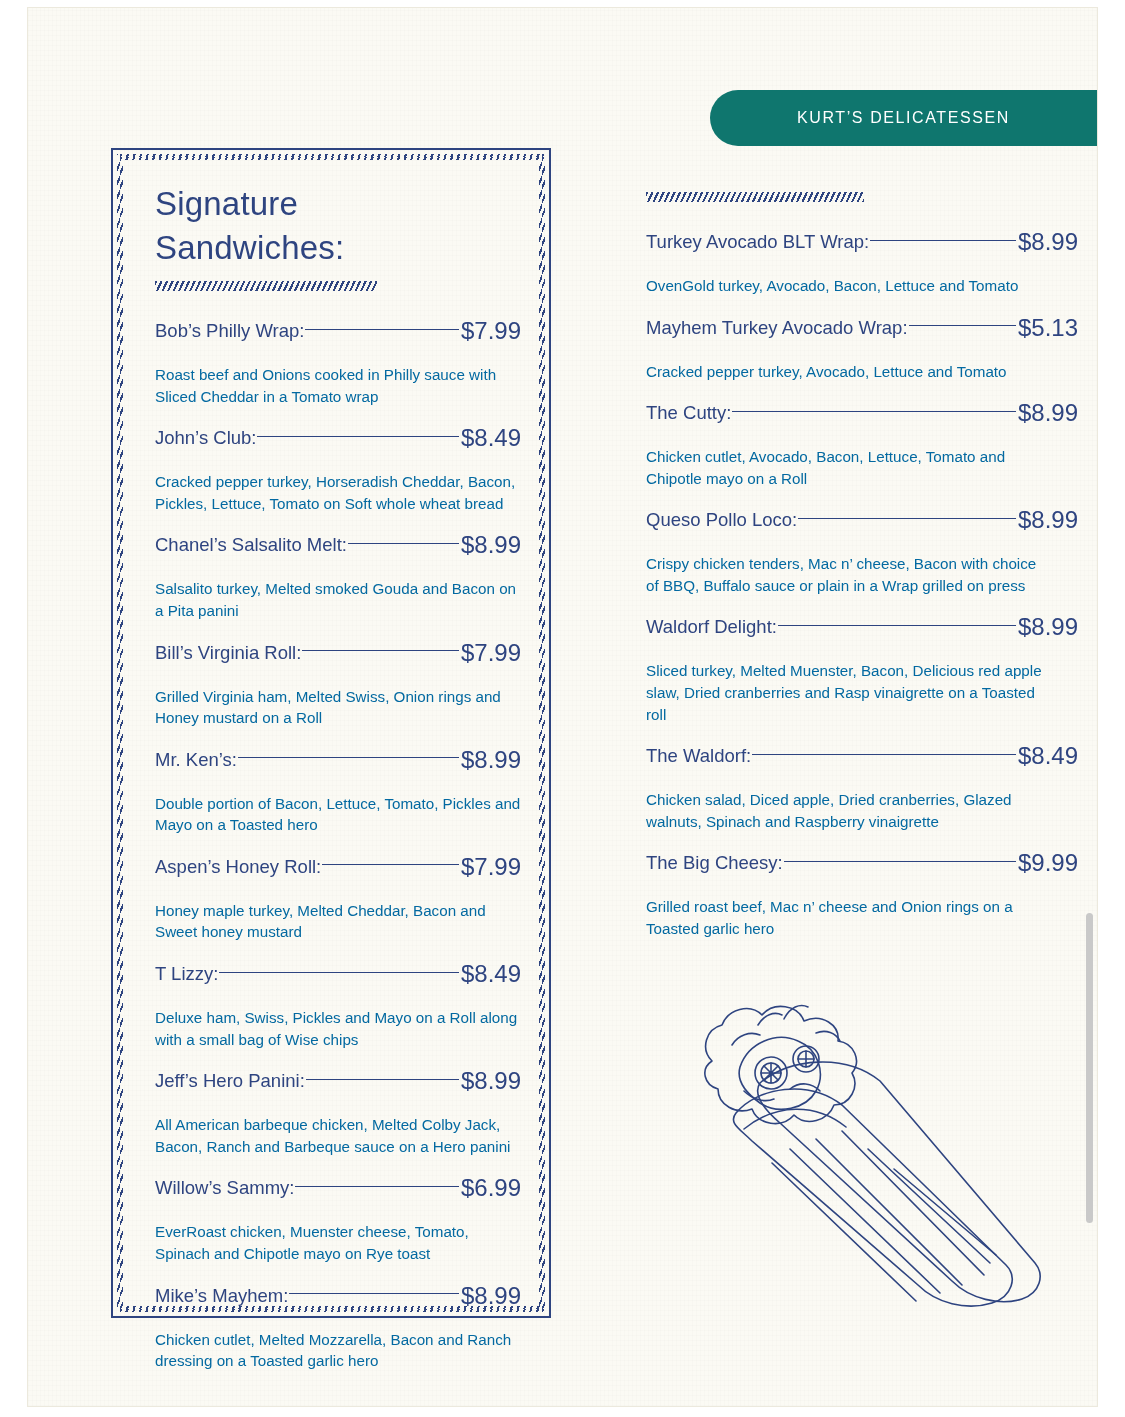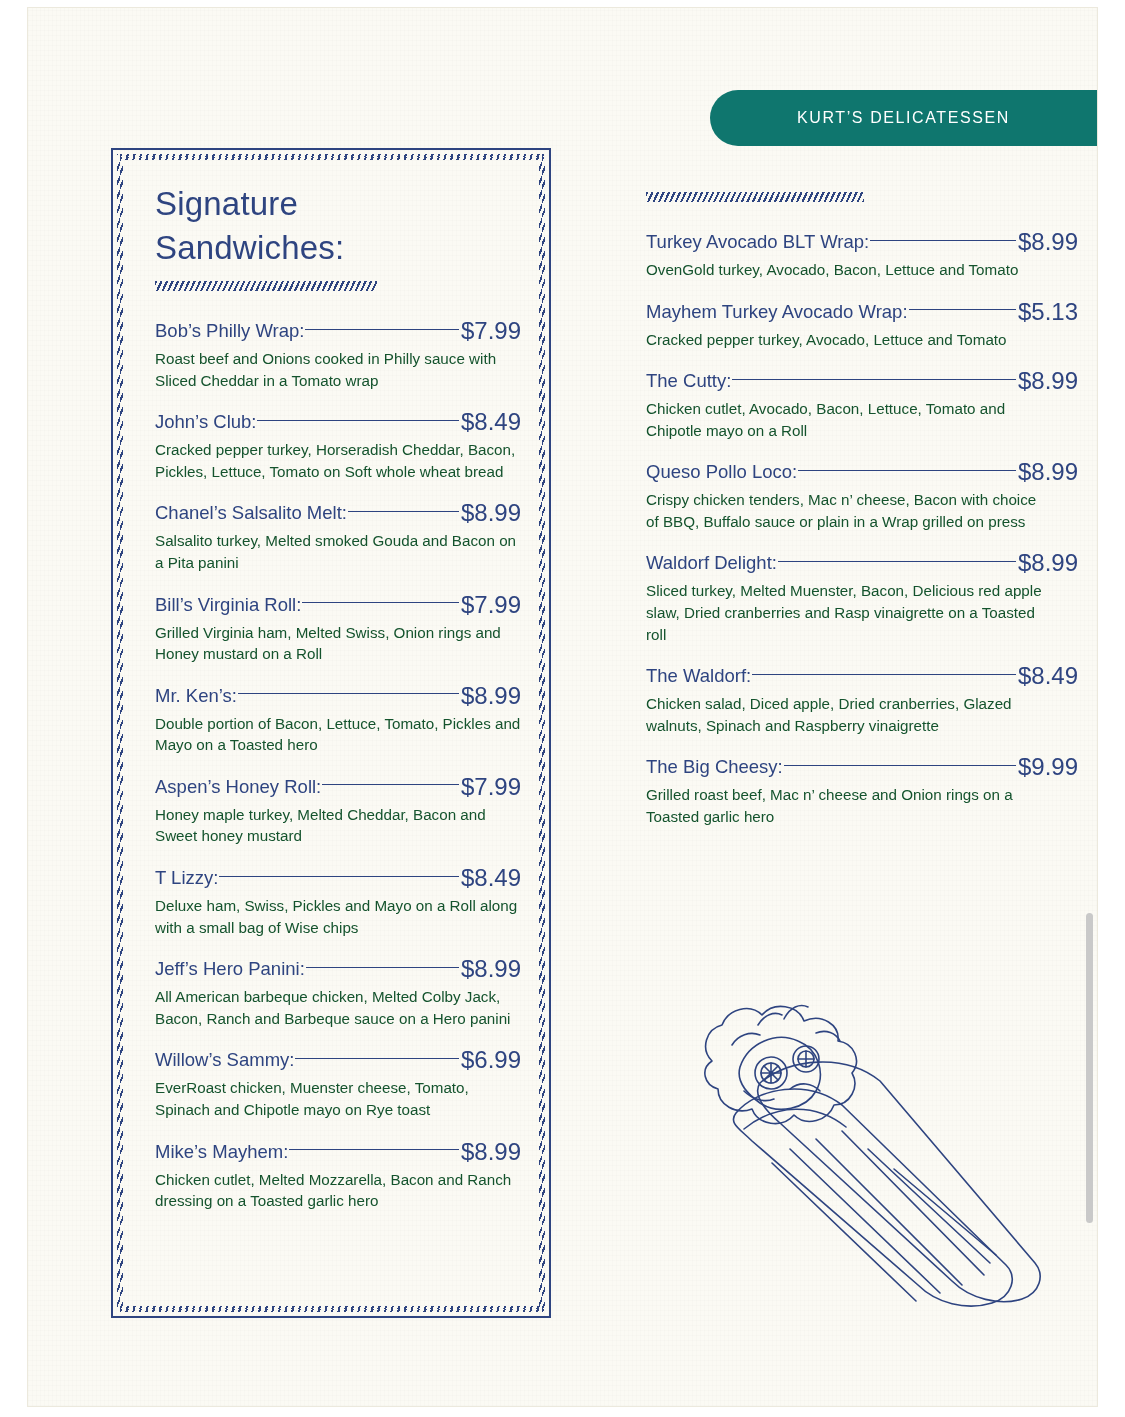--- a/index.html
+++ b/index.html
@@ -116,24 +116,24 @@
   }
   .item-name { flex: 0 0 auto; }
   .dotline {
     flex: 1 1 auto;
     border-bottom: 1px solid #2e4480;
     margin: 0 2px 4px 1px;
     min-width: 14px;
   }
   .item-price { flex: 0 0 auto; font-size: 24px; }
   .item-desc {
-    color: #14532d;
+    color: #0369a1;
     font-size: 15.2px;
     line-height: 1.42;
-    margin-top: 3px;
+    margin-top: 19px;
     max-width: 400px;
   }
 
   
   .illustration {
     position: absolute;
     left: 612px;
     top: 955px;
     width: 430px;
     height: 360px;

